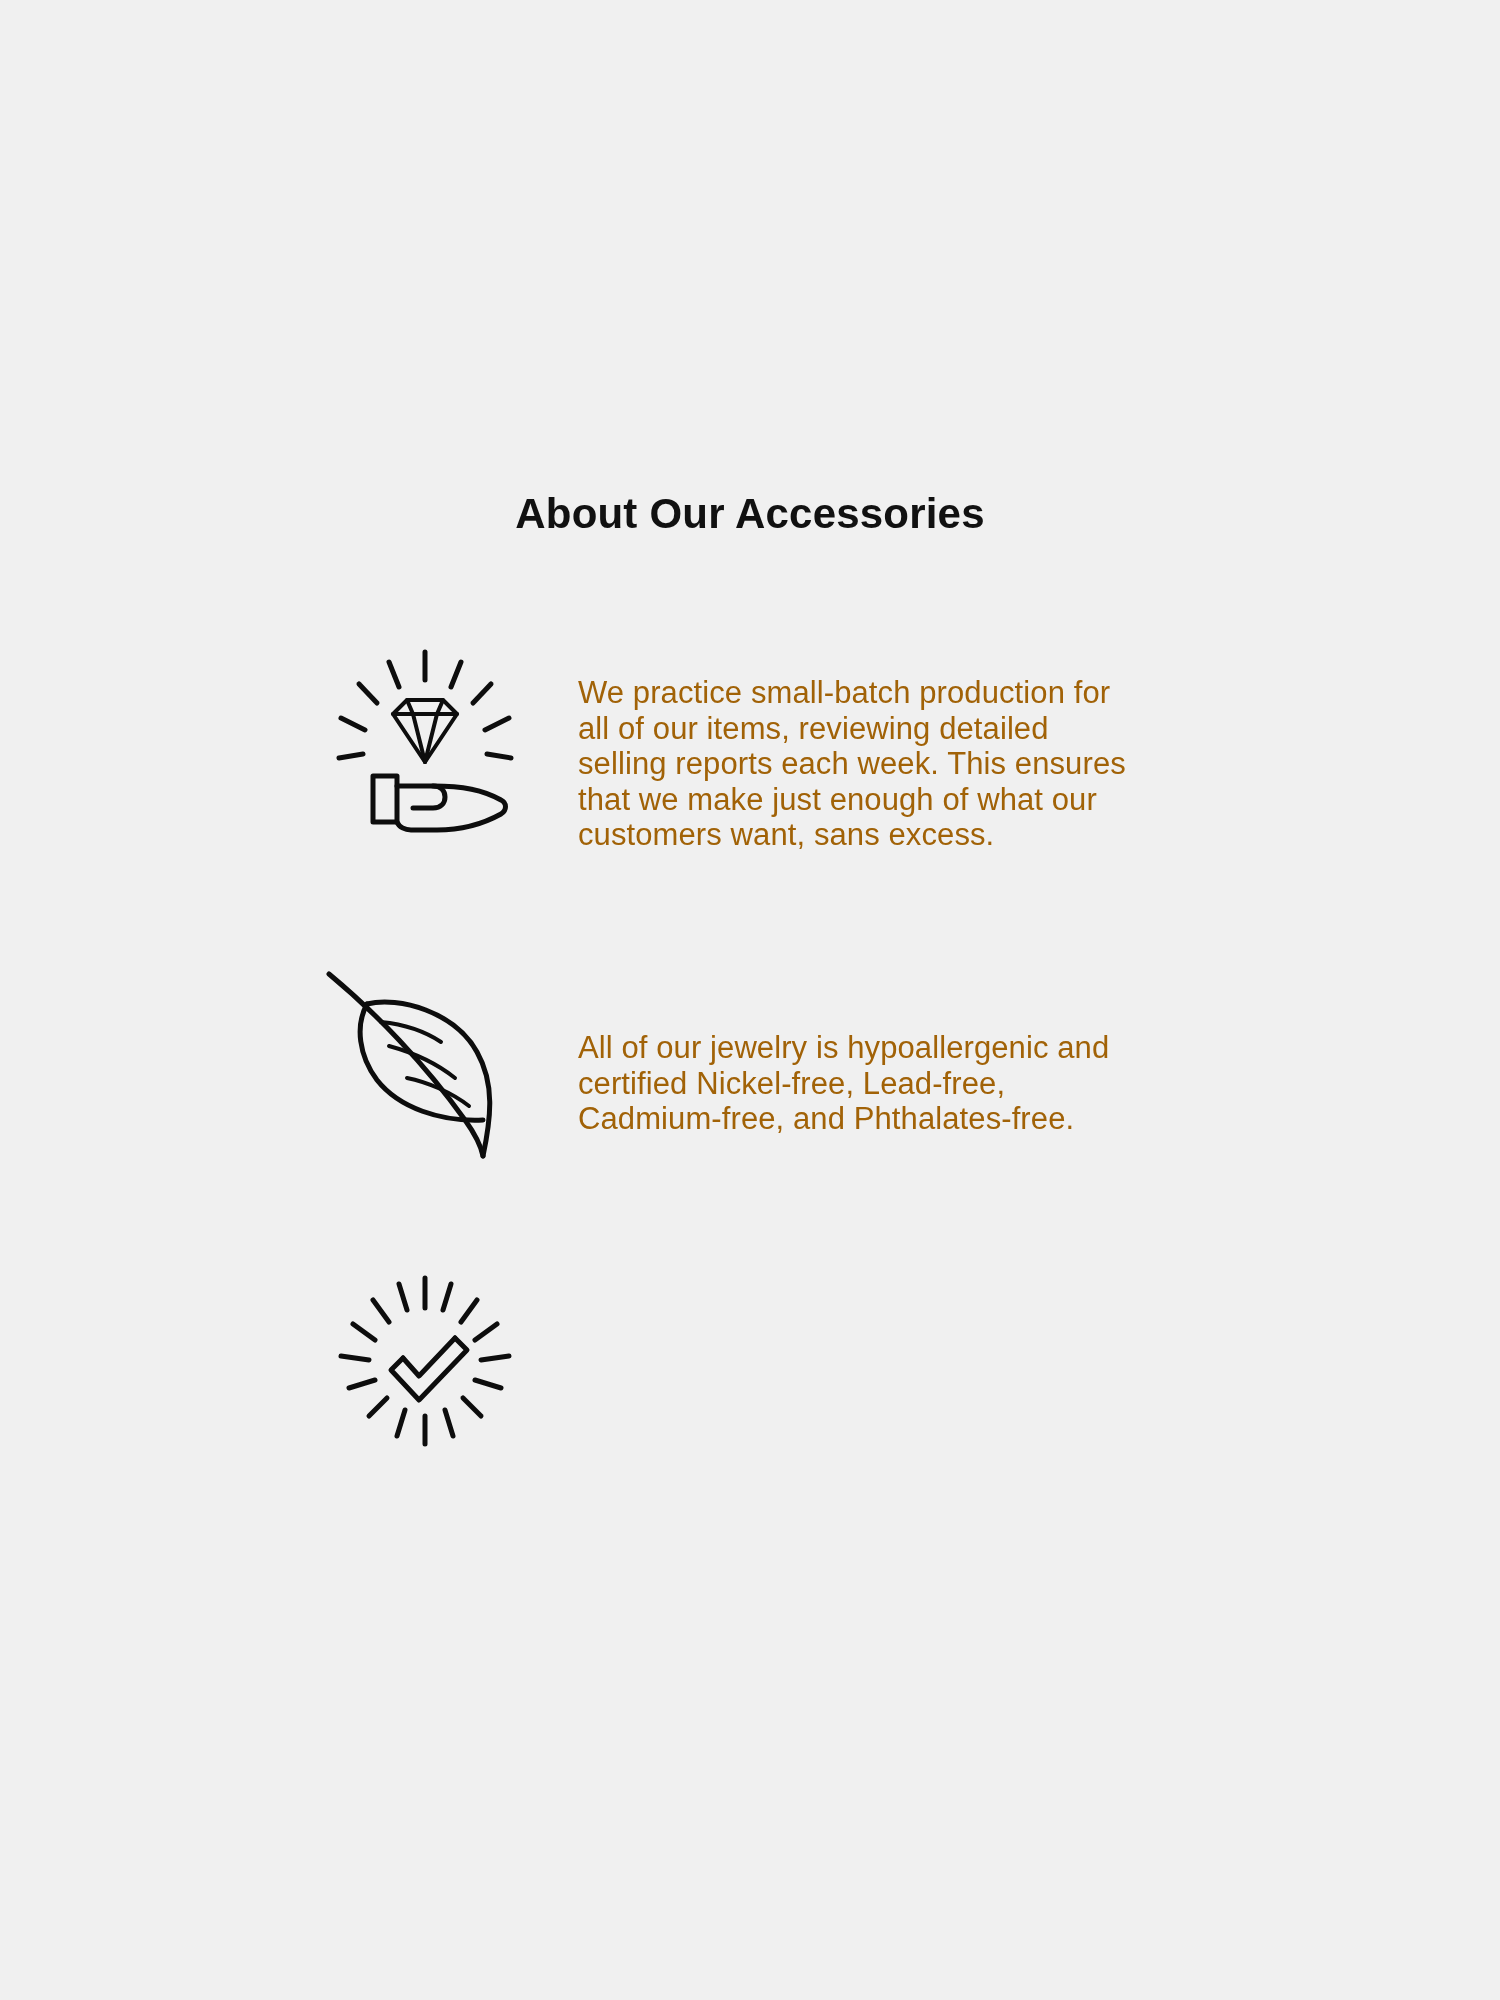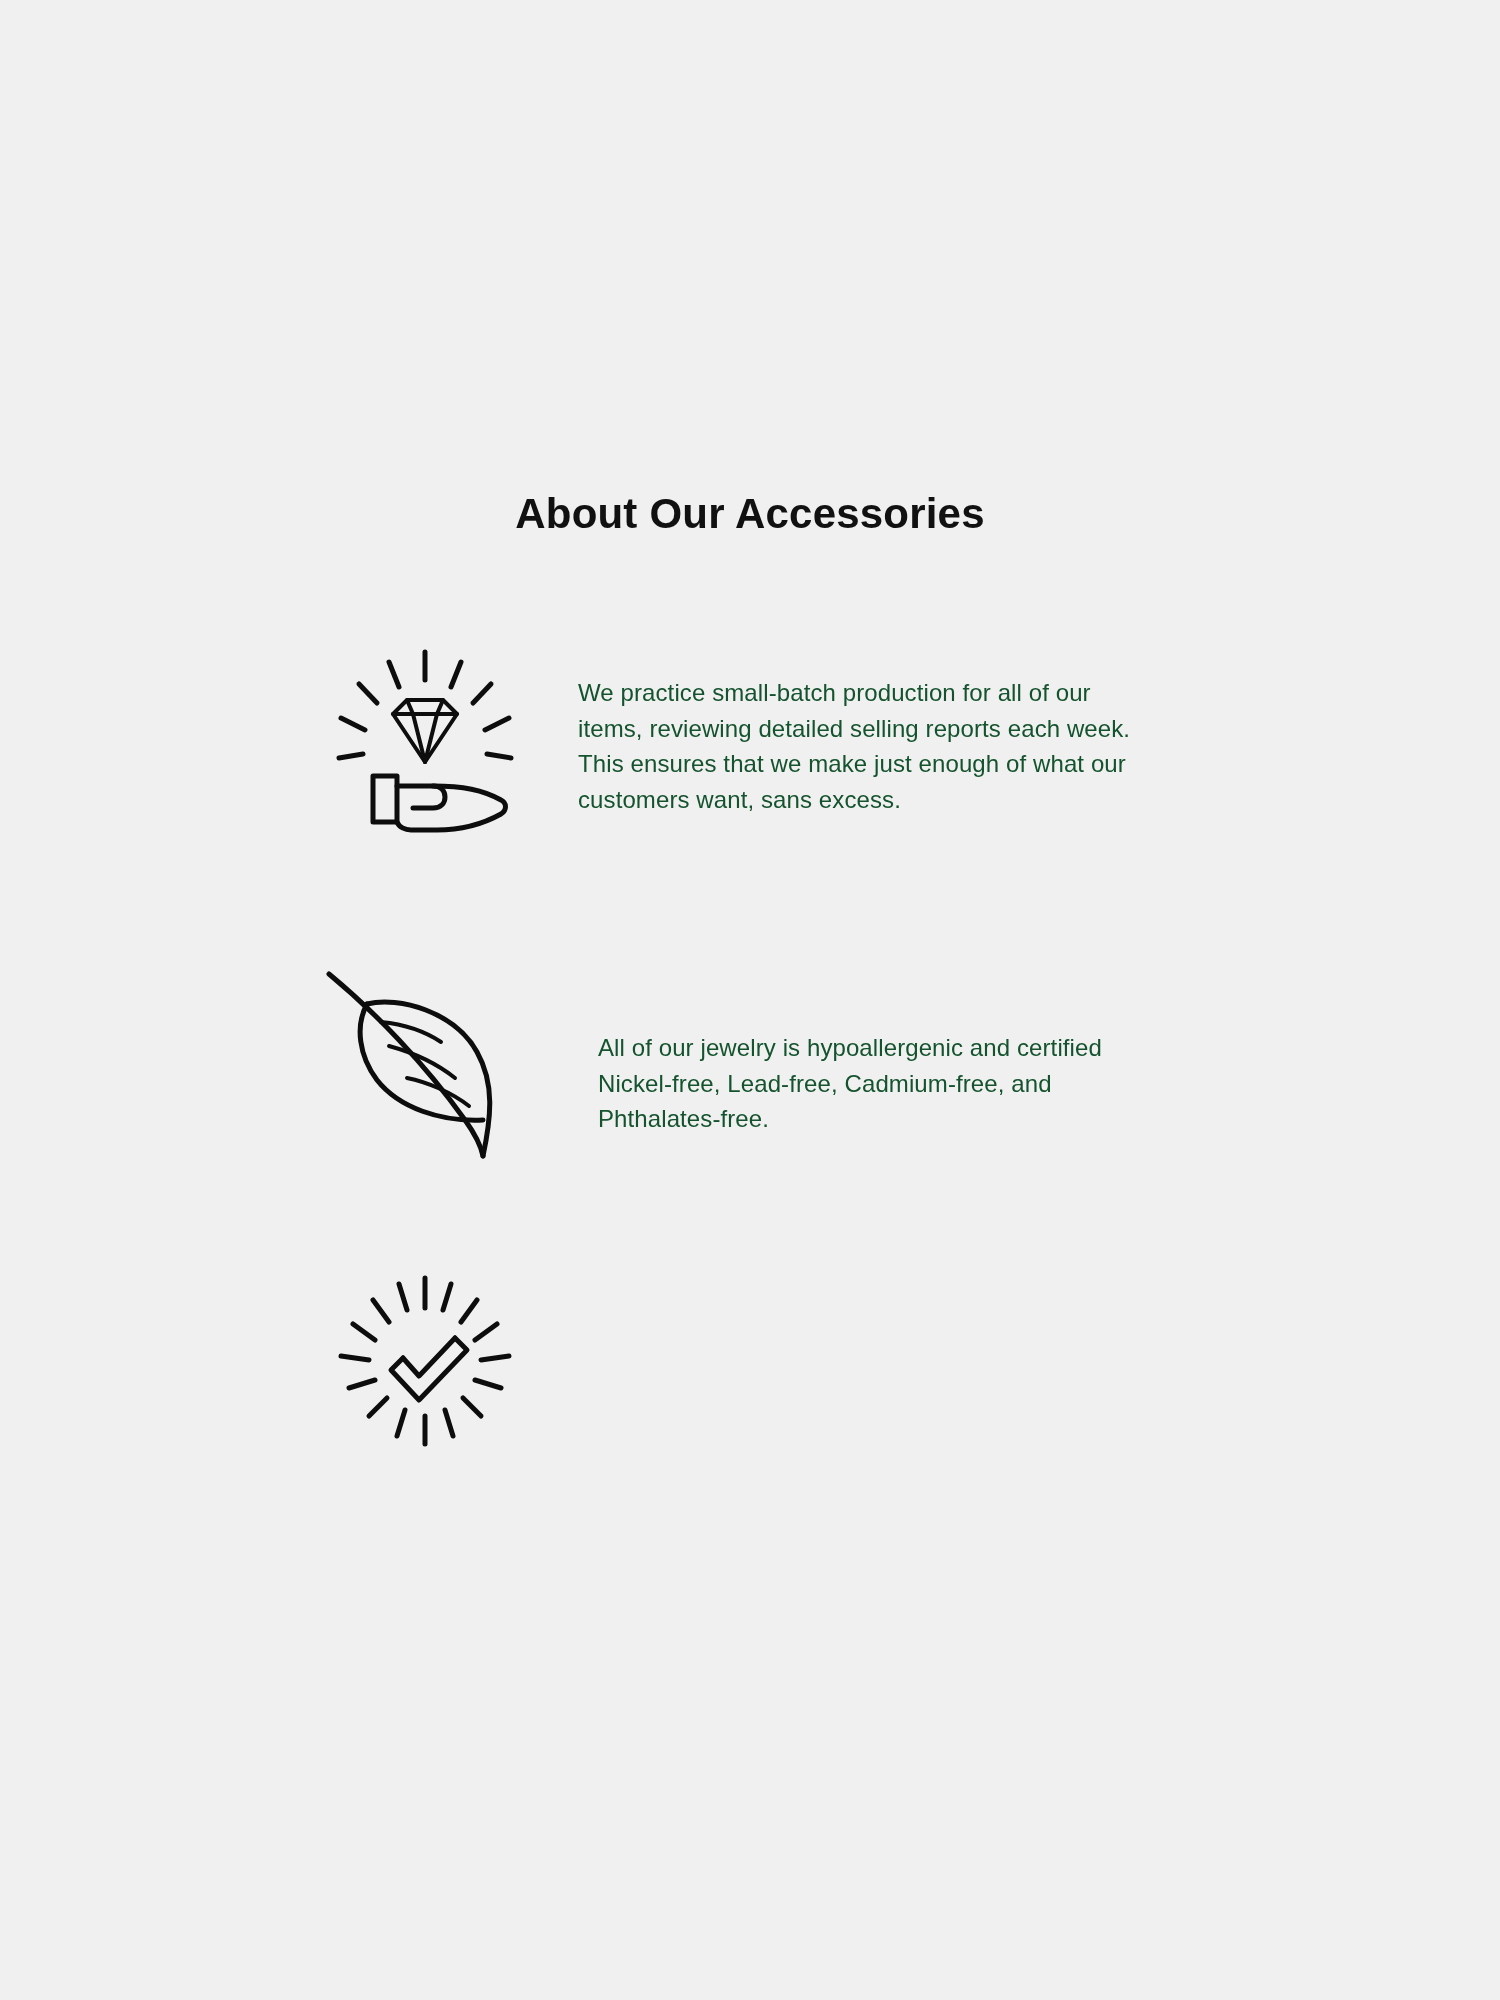--- a/index.html
+++ b/index.html
@@ -43,33 +43,33 @@
     width: 880px;
   }
   .feature-icon {
     width: 230px;
     min-width: 230px;
     display: flex;
     justify-content: center;
     align-items: center;
   }
   .feature-text {
-    font-size: 24px;
+    font-size: 31px;
     line-height: 35.5px;
-    color: #14532d;
+    color: #a16207;
     letter-spacing: 0.1px;
     padding-left: 38px;
     max-width: 560px;
   }
   
   #feature-0 { height: 330px; }
   #feature-0 .feature-icon { height: 230px; margin-top: 10px;}
   #feature-0 .feature-text { margin-top: 55px; }
 
-  #feature-1 { height: 300px; gap: 20px; }
+  #feature-1 { height: 300px; }
   #feature-1 .feature-icon { height: 230px; margin-top: 0px;}
   #feature-1 .feature-text { margin-top: 80px; }
 
   #feature-2 { height: 260px; }
   #feature-2 .feature-icon { height: 220px; margin-top: 0px;}
   #feature-2 .feature-text { margin-top: 65px; }
 
   svg { display: block; }
   .ln {
     fill: none;

